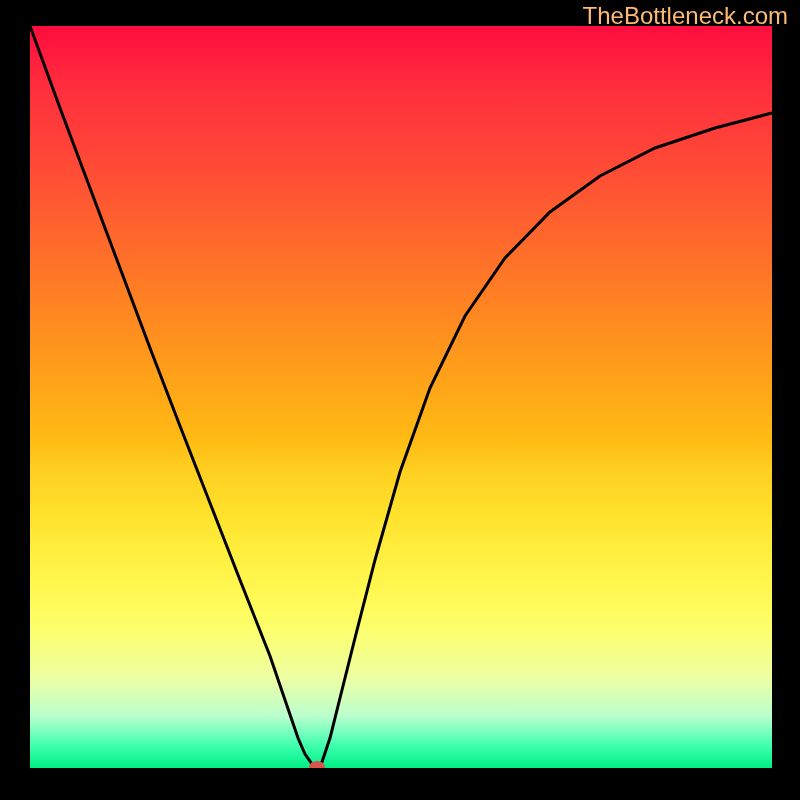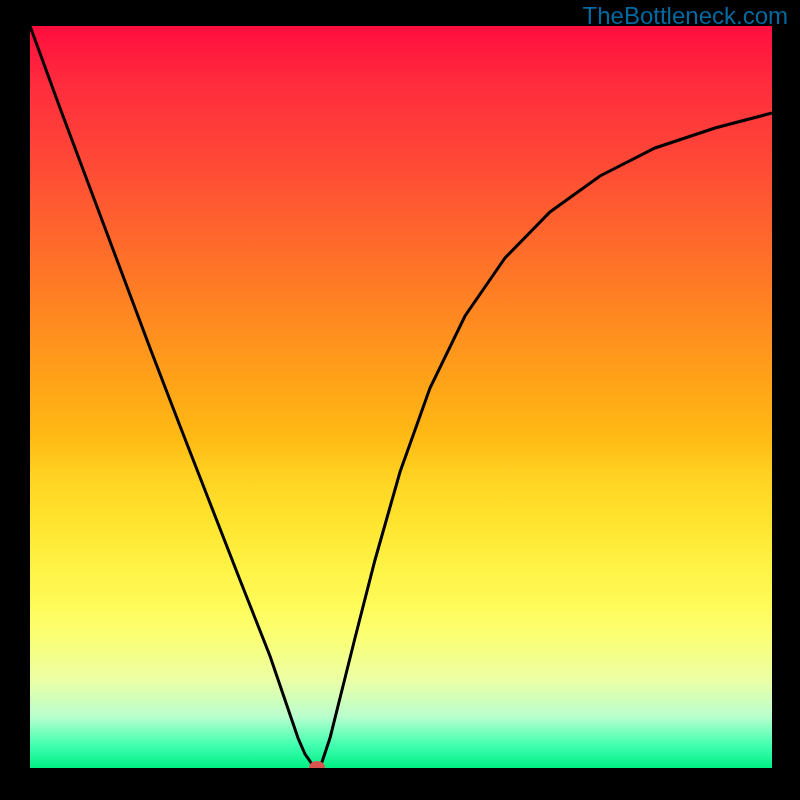--- a/index.html
+++ b/index.html
@@ -9,21 +9,21 @@
     background: #000;
     position: relative;
     overflow: hidden;
   }
   .watermark {
     position: absolute;
     top: 2px;
     right: 12px;
     font-family: Arial, Helvetica, sans-serif;
     font-size: 24px;
-    color: #0369a1;
+    color: #fdba74;
     font-weight: 500;
     z-index: 10;
   }
   .plot-area {
     position: absolute;
     left: 30px;
     top: 26px;
     width: 742px;
     height: 742px;
     background: linear-gradient(to bottom,

